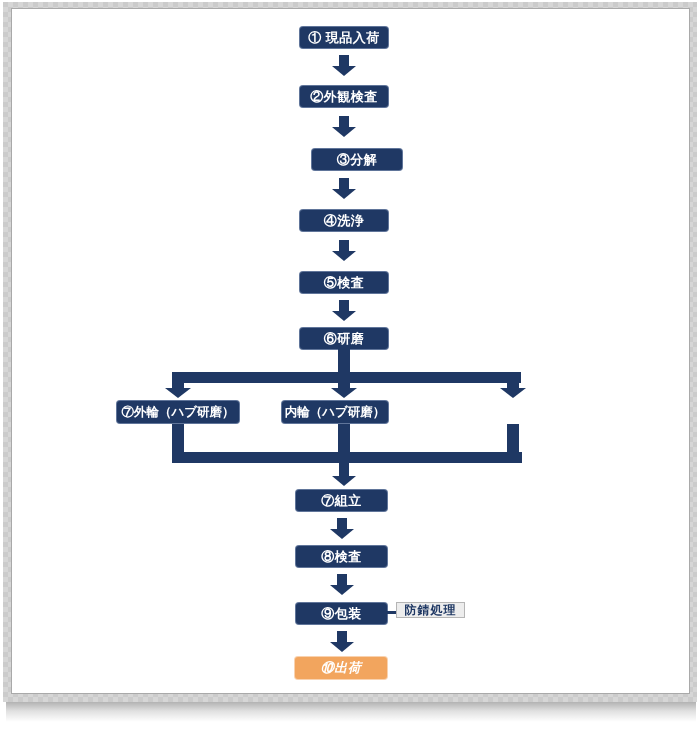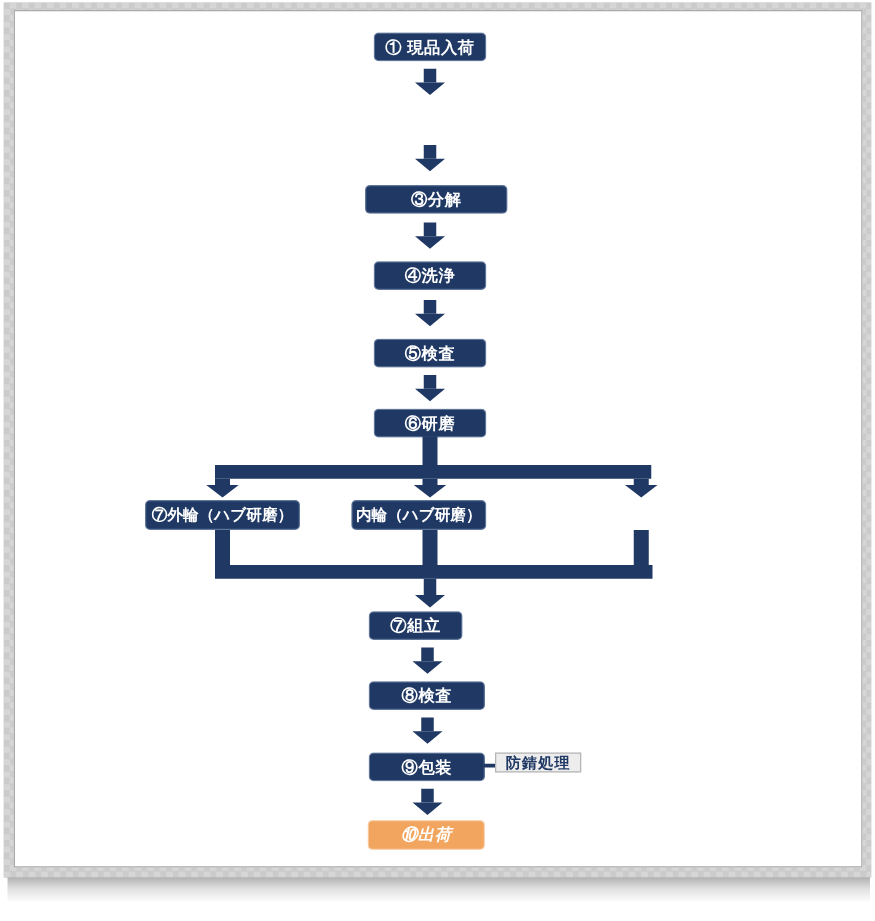--- a/index.html
+++ b/index.html
@@ -62,25 +62,26 @@
   <div class="png-shadow"></div>
   <div class="page"></div>
 
   <div class="flow">
 
     <div class="node" style="left:299px;top:26px;width:90px">① 現品入荷</div>
     <div class="arrow" style="left:332px;top:55px">
         <i class="st"></i>
         <i class="hd"></i>
       </div>
+    <div class="node" style="left:299px;top:85px;width:90px">②外観検査</div>
     <div class="arrow" style="left:332px;top:116px">
         <i class="st"></i>
         <i class="hd"></i>
       </div>
-    <div class="node" style="left:292px;top:148px;width:114px">③分解</div>
+    <div class="node" style="left:311px;top:148px;width:92px">③分解</div>
     <div class="arrow" style="left:332px;top:178px">
         <i class="st"></i>
         <i class="hd"></i>
       </div>
     <div class="node" style="left:299px;top:209px;width:90px">④洗浄</div>
     <div class="arrow" style="left:332px;top:240px">
         <i class="st"></i>
         <i class="hd"></i>
       </div>
     <div class="node" style="left:299px;top:271px;width:90px">⑤検査</div>
@@ -110,21 +111,21 @@
 
     <div class="line" style="left:172px;top:424px;width:12px;height:28px"></div>
     <div class="line" style="left:338px;top:424px;width:12px;height:28px"></div>
     <div class="line" style="left:507px;top:424px;width:12px;height:28px"></div>
     <div class="line" style="left:172px;top:452px;width:350px;height:11px"></div>
     <div class="arrow" style="left:332px;top:463px">
         <i class="st" style="height:13px"></i>
         <i class="hd"></i>
       </div>
 
-    <div class="node" style="left:295px;top:489px;width:75px">⑦組立</div>
+    <div class="node" style="left:295px;top:489px;width:93px">⑦組立</div>
     <div class="arrow" style="left:330px;top:518px">
         <i class="st"></i>
         <i class="hd"></i>
       </div>
     <div class="node" style="left:295px;top:545px;width:93px">⑧検査</div>
     <div class="arrow" style="left:330px;top:574px">
         <i class="st"></i>
         <i class="hd"></i>
       </div>
     <div class="node" style="left:295px;top:602px;width:93px">⑨包装</div>

